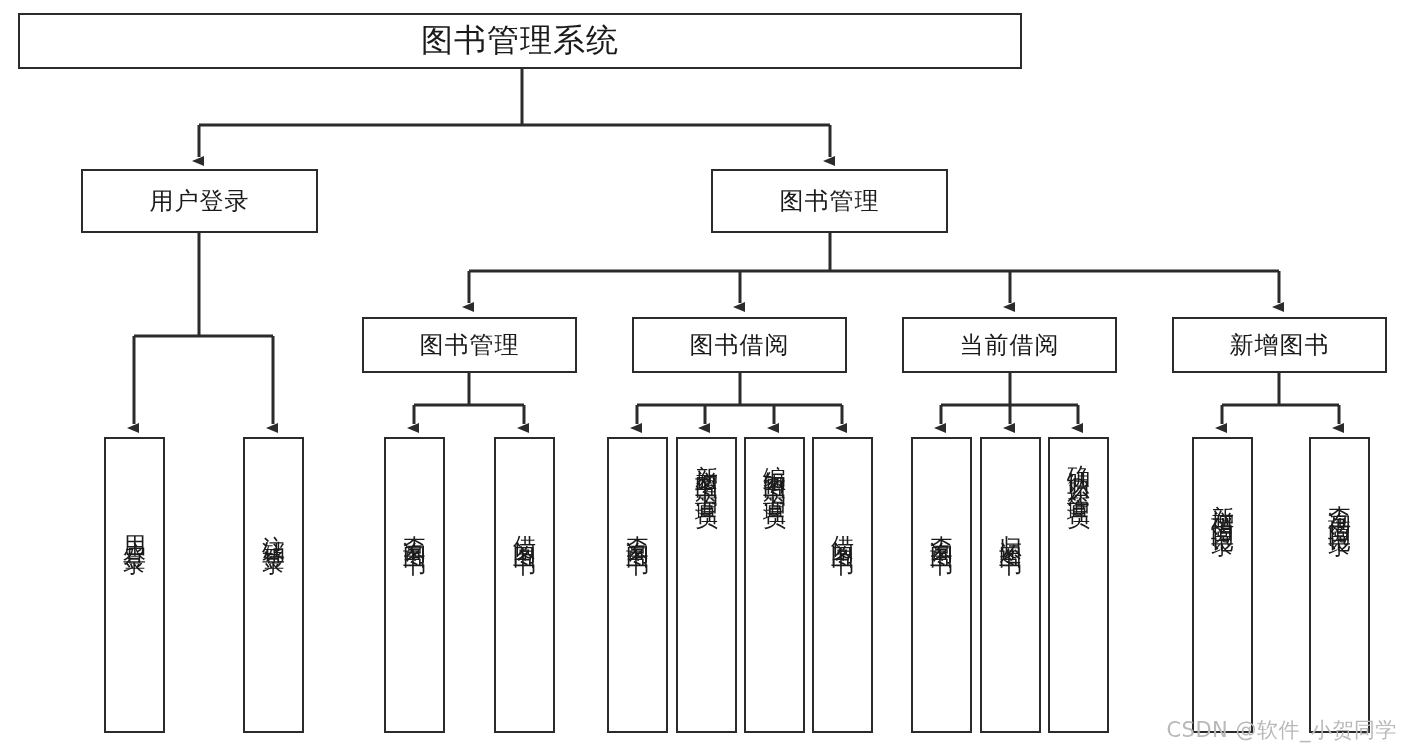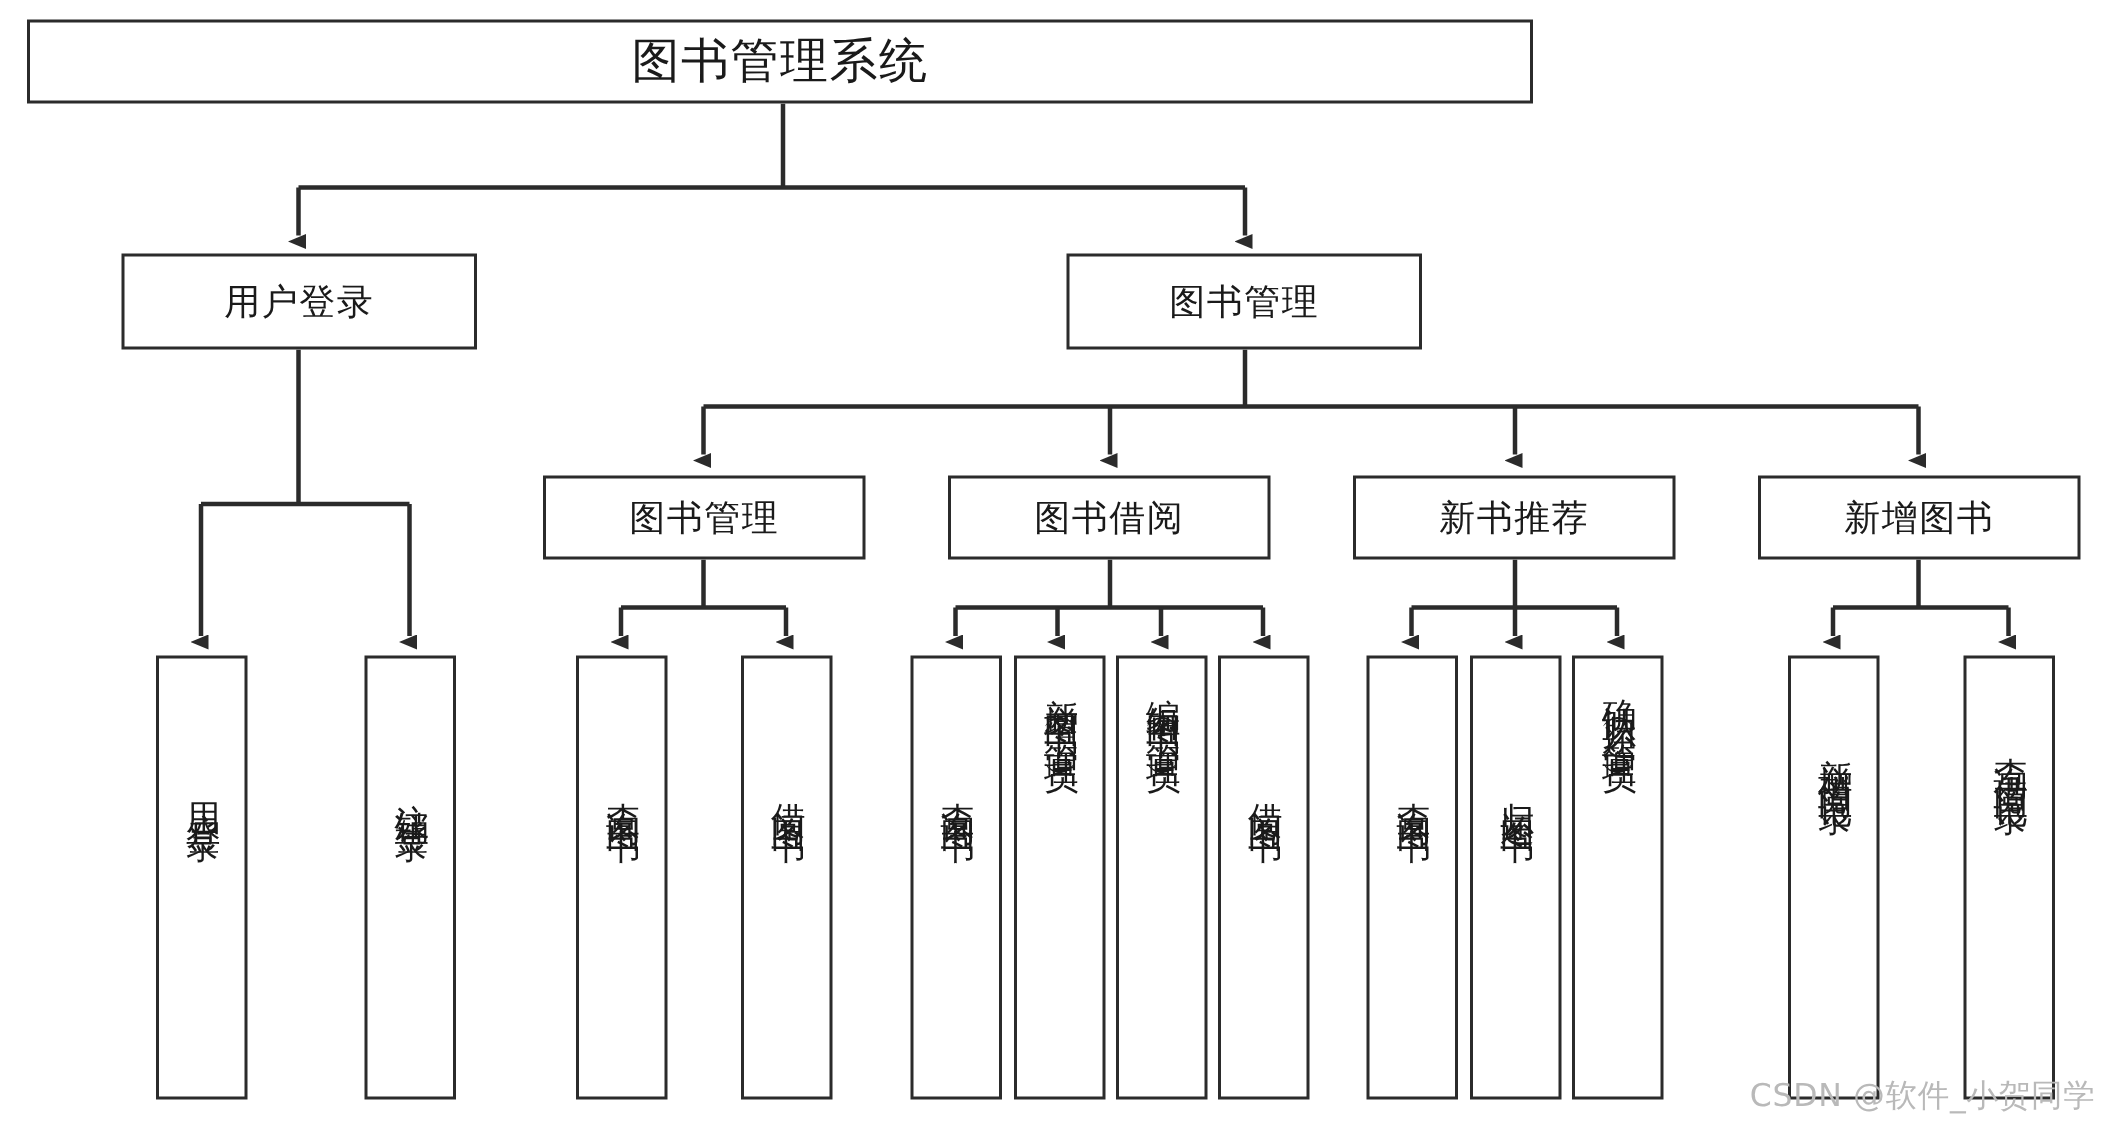--- a/index.html
+++ b/index.html
@@ -129,21 +129,21 @@
     <span>图书管理</span>
   </div>
 
   <div class="node h" style="left:362px; top:317px; width:215px; height:56px;">
     <span>图书管理</span>
   </div>
   <div class="node h" style="left:632px; top:317px; width:215px; height:56px;">
     <span>图书借阅</span>
   </div>
   <div class="node h" style="left:902px; top:317px; width:215px; height:56px;">
-    <span>新书推荐</span>
+    <span>当前借阅</span>
   </div>
   <div class="node h" style="left:1172px; top:317px; width:215px; height:56px;">
     <span>新增图书</span>
   </div>
 
   <div class="node v" style="left:104px; top:437px; width:61px; height:296px; padding-top:78px;">
     <span class="vtext">用户登录</span>
   </div>
   <div class="node v" style="left:243px; top:437px; width:61px; height:296px; padding-top:78px;">
     <span class="vtext">注销登录</span>

